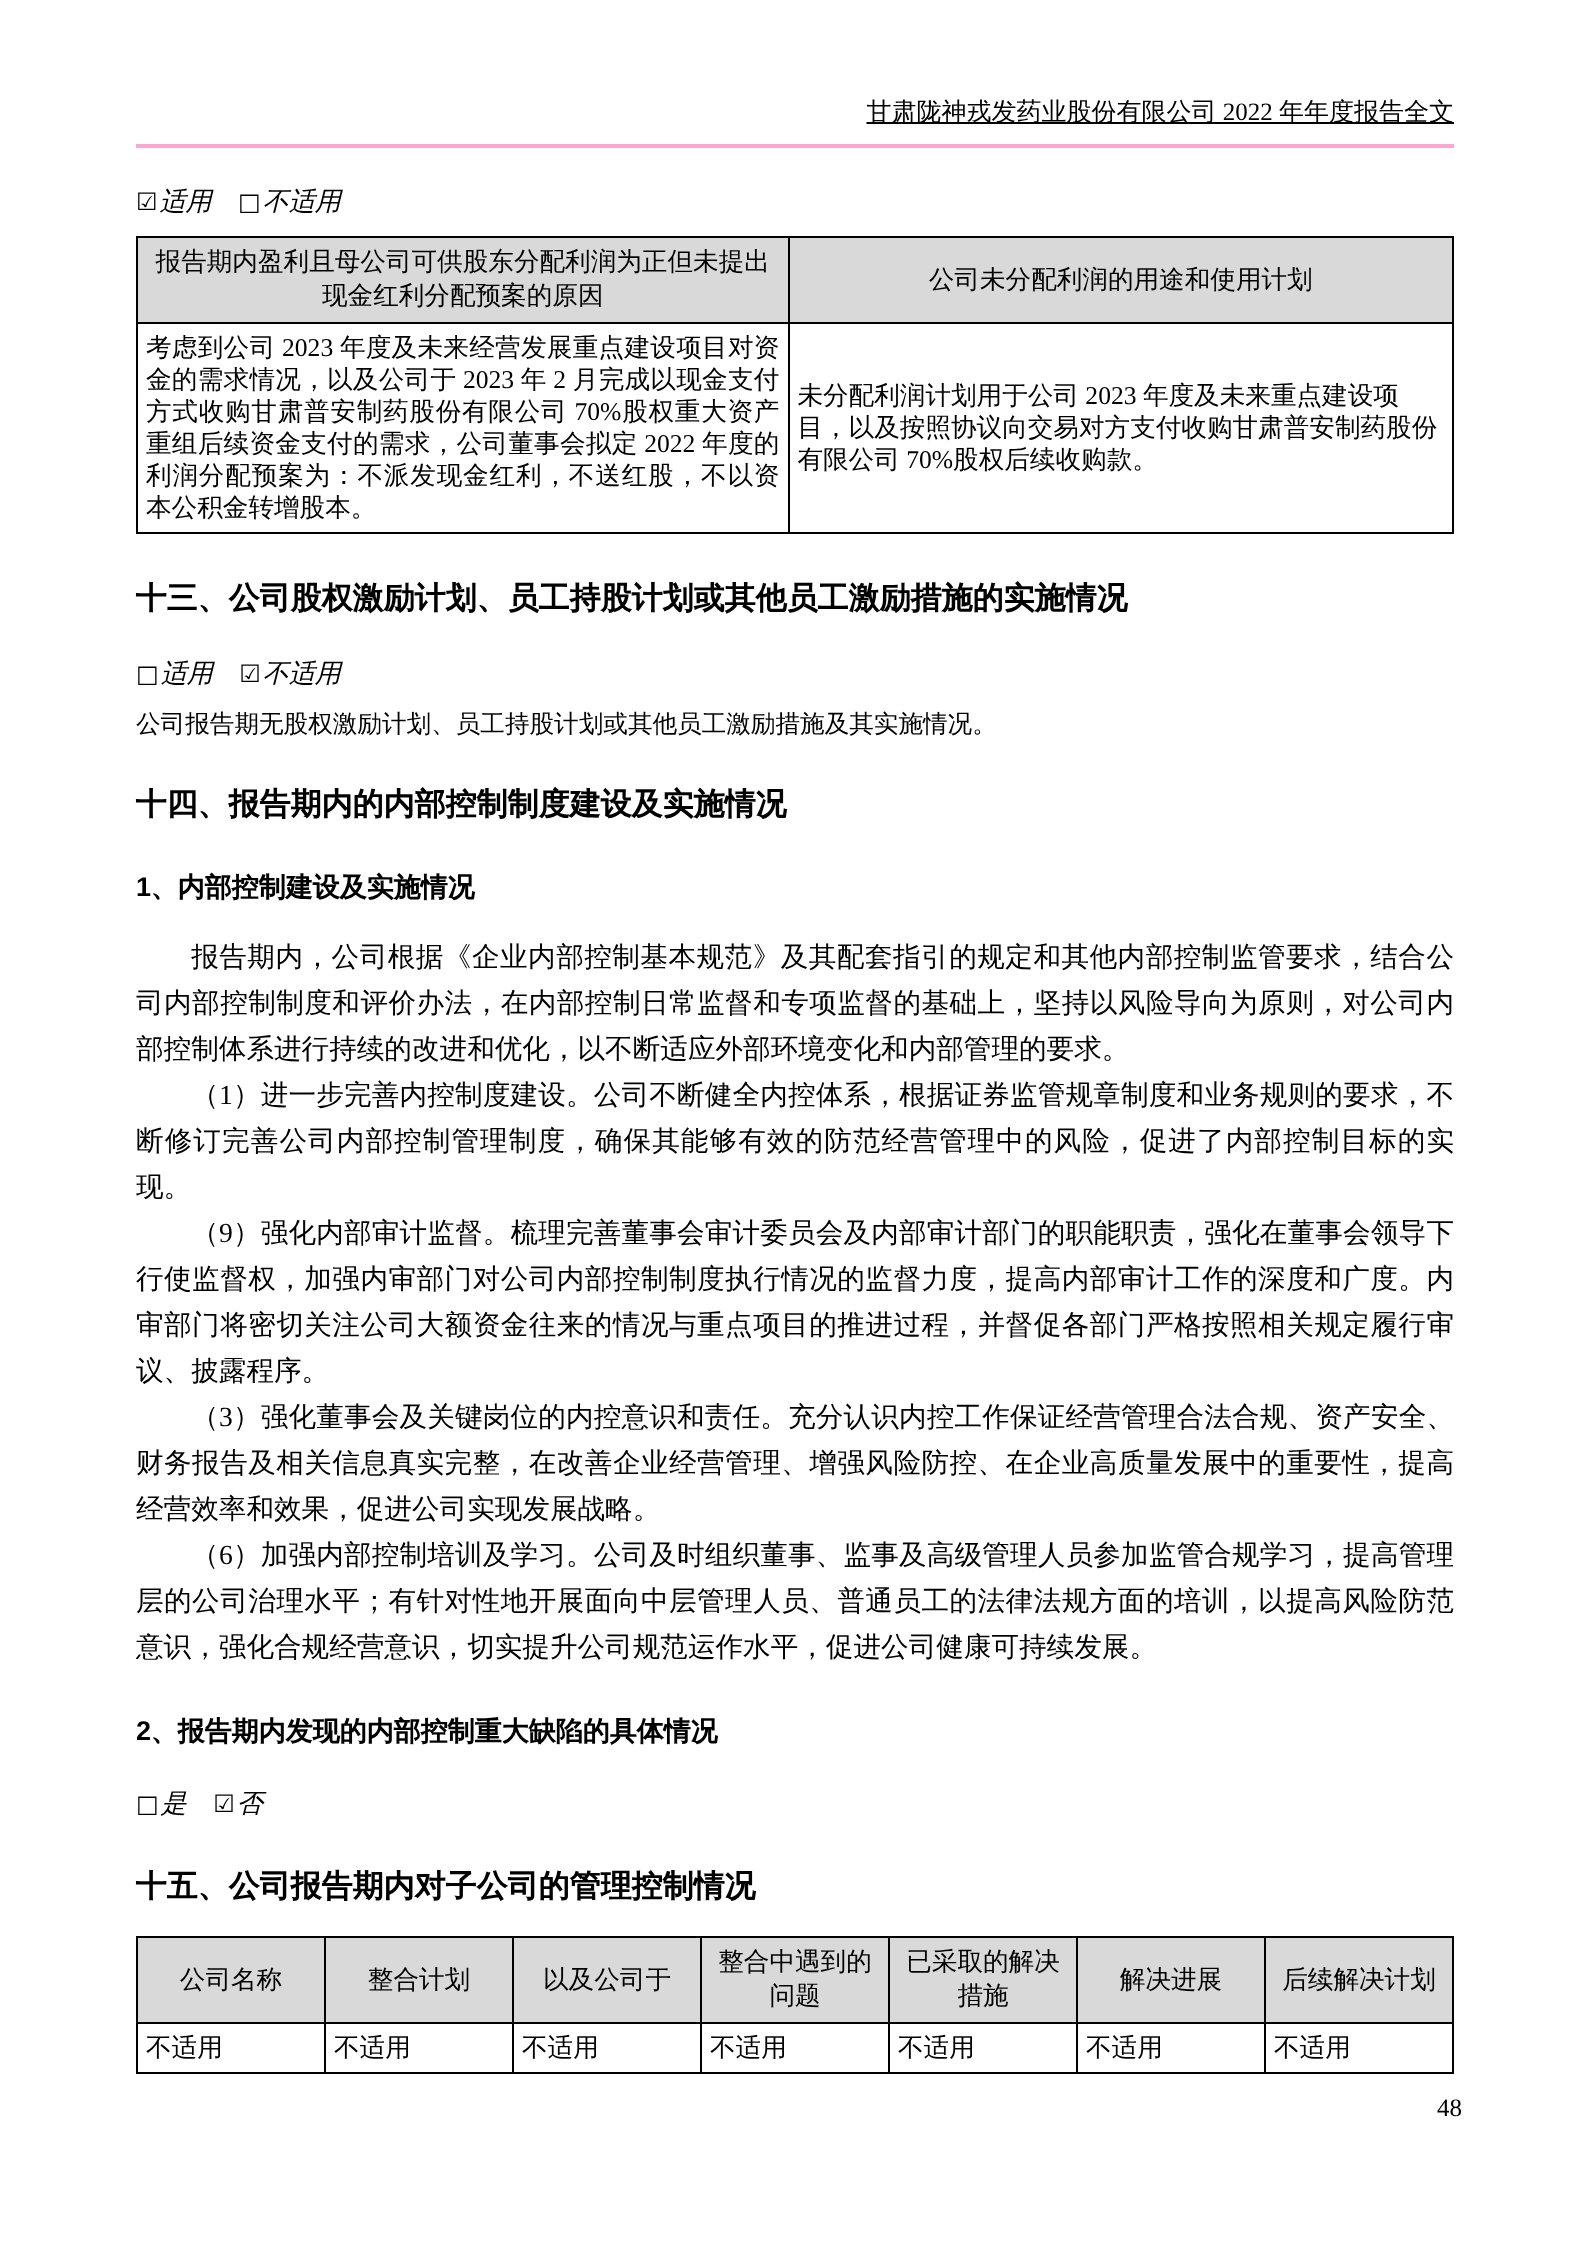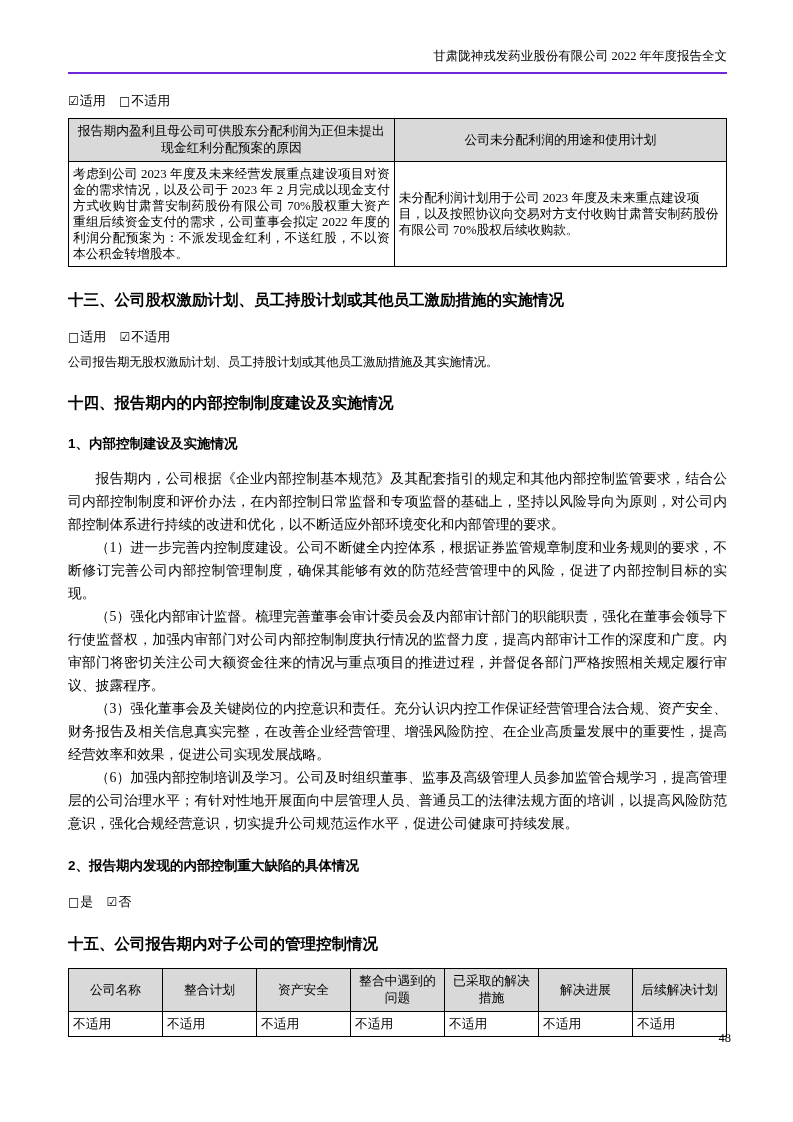--- a/index.html
+++ b/index.html
@@ -5,24 +5,24 @@
   html,body{margin:0;padding:0;background:#e8e8e8;}
   .page{
     width:793px;height:1122px;margin:0 auto;background:#ffffff;
     position:relative;box-sizing:border-box;
     padding:48px 66px 0 68px;
     font-family:"Liberation Serif","DejaVu Serif",serif;
     color:#000;
   }
   .doc-header{
     text-align:right;font-size:12.5px;line-height:16px;
-    padding-bottom:8px;border-bottom:2px solid #6d28d9;
+    padding-bottom:8px;border-bottom:2px solid #f9a8d4;text-decoration:underline;
   }
   .checkline{font-size:13px;line-height:17px;margin:18px 0 8px 0;}
-  .checkline .check-item{margin-right:10px;}
+  .checkline .check-item{margin-right:10px;font-style:italic;}
   .checkline .box{font-family:"DejaVu Sans",sans-serif;font-size:12px;margin-right:1px;}
   table.tbl{
     width:100%;border-collapse:collapse;table-layout:fixed;
     font-size:12.8px;
   }
   table.tbl th{
     border:1px solid #000;background:#d9d9d9;font-weight:normal;
     text-align:center;vertical-align:middle;padding:4px 6px;line-height:17px;
   }
   table.tbl td{
@@ -40,21 +40,21 @@
     font-size:13.5px;font-weight:bold;line-height:18px;
     margin:22px 0 14px 0;
   }
   p.body{
     font-size:13.8px;line-height:23px;text-align:justify;
     text-indent:2em;margin:0 0;
   }
   .note{font-size:12.3px;line-height:16px;margin:6px 0 0 0;}
   .s13-block{margin-bottom:20px;}
   .page-number{
-    position:absolute;right:62px;bottom:76px;
+    position:absolute;right:62px;bottom:60px;
     font-size:12.5px;
   }
   .mt-tight{margin-top:16px;}
 </style>
 </head>
 <body>
 
 <div class="page">
 
   <div class="doc-header">
@@ -90,38 +90,38 @@
       <span class="check-item"><span class="box">☑</span><span>不适用</span></span>
     </div>
     <div class="note">公司报告期无股权激励计划、员工持股计划或其他员工激励措施及其实施情况。</div>
   </div>
 
   <h2 class="sec">十四、报告期内的内部控制制度建设及实施情况</h2>
   <h3 class="sub">1、内部控制建设及实施情况</h3>
 
   <p class="body mt-tight">报告期内，公司根据《企业内部控制基本规范》及其配套指引的规定和其他内部控制监管要求，结合公司内部控制制度和评价办法，在内部控制日常监督和专项监督的基础上，坚持以风险导向为原则，对公司内部控制体系进行持续的改进和优化，以不断适应外部环境变化和内部管理的要求。</p>
   <p class="body">（1）进一步完善内控制度建设。公司不断健全内控体系，根据证券监管规章制度和业务规则的要求，不断修订完善公司内部控制管理制度，确保其能够有效的防范经营管理中的风险，促进了内部控制目标的实现。</p>
-  <p class="body">（5）强化内部审计监督。梳理完善董事会审计委员会及内部审计部门的职能职责，强化在董事会领导下行使监督权，加强内审部门对公司内部控制制度执行情况的监督力度，提高内部审计工作的深度和广度。内审部门将密切关注公司大额资金往来的情况与重点项目的推进过程，并督促各部门严格按照相关规定履行审议、披露程序。</p>
+  <p class="body">（9）强化内部审计监督。梳理完善董事会审计委员会及内部审计部门的职能职责，强化在董事会领导下行使监督权，加强内审部门对公司内部控制制度执行情况的监督力度，提高内部审计工作的深度和广度。内审部门将密切关注公司大额资金往来的情况与重点项目的推进过程，并督促各部门严格按照相关规定履行审议、披露程序。</p>
   <p class="body">（3）强化董事会及关键岗位的内控意识和责任。充分认识内控工作保证经营管理合法合规、资产安全、财务报告及相关信息真实完整，在改善企业经营管理、增强风险防控、在企业高质量发展中的重要性，提高经营效率和效果，促进公司实现发展战略。</p>
   <p class="body">（6）加强内部控制培训及学习。公司及时组织董事、监事及高级管理人员参加监管合规学习，提高管理层的公司治理水平；有针对性地开展面向中层管理人员、普通员工的法律法规方面的培训，以提高风险防范意识，强化合规经营意识，切实提升公司规范运作水平，促进公司健康可持续发展。</p>
 
   <h3 class="sub">2、报告期内发现的内部控制重大缺陷的具体情况</h3>
   <div class="checkline">
     <span class="check-item"><span class="box">□</span><span>是</span></span>
     <span class="check-item"><span class="box">☑</span><span>否</span></span>
   </div>
 
   <h2 class="sec">十五、公司报告期内对子公司的管理控制情况</h2>
 
   <table class="tbl">
     <tbody>
         <tr>
       <th>公司名称</th>
       <th>整合计划</th>
-      <th>资产安全</th>
+      <th>以及公司于</th>
       <th>整合中遇到的问题</th>
       <th>已采取的解决措施</th>
       <th>解决进展</th>
       <th>后续解决计划</th>
     </tr>
     <tr>
       <td>不适用</td>
       <td>不适用</td>
       <td>不适用</td>
       <td>不适用</td>

